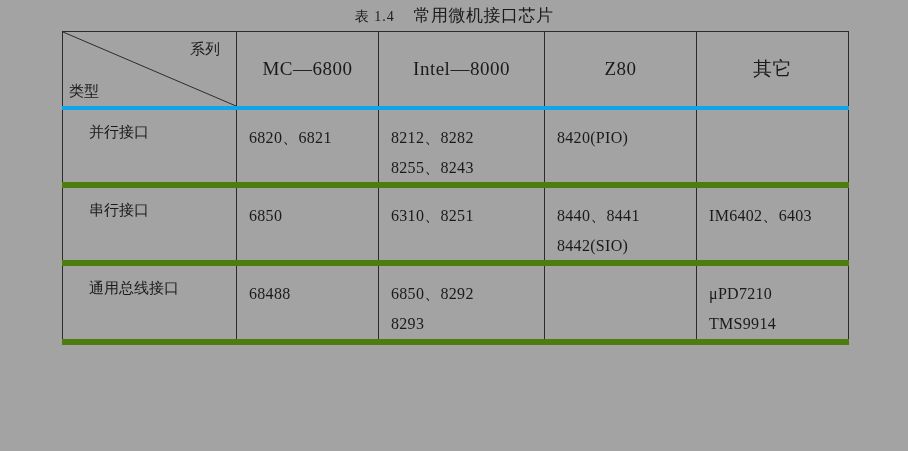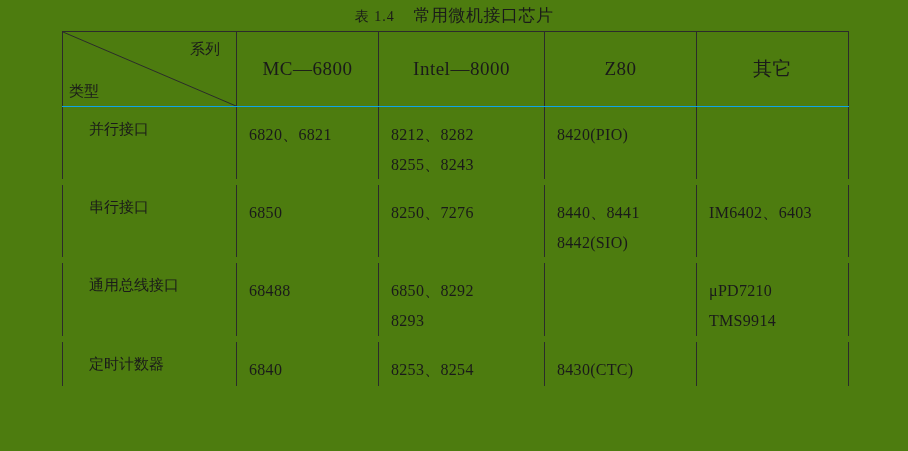--- a/index.html
+++ b/index.html
@@ -11,21 +11,21 @@
     width: 908px;
     height: 451px;
     overflow: hidden;
     font-family: "Liberation Serif", "DejaVu Serif", serif;
     color: #1a1a1a;
   }
   .page {
     position: relative;
     width: 908px;
     height: 451px;
-    background: #4d7c0f;
+    background: #a3a3a3;
   }
   .caption {
     position: absolute;
     top: 4px;
     left: 0;
     width: 908px;
     text-align: center;
     font-size: 17px;
     letter-spacing: 0.5px;
   }
@@ -57,21 +57,21 @@
 
   table.main td, table.main th {
     border-left: 1px solid #2b2b2b;
     border-right: 1px solid #2b2b2b;
     padding: 0;
     vertical-align: top;
     font-weight: normal;
   }
   table.main tr.hdr th {
     border-top: 1px solid #2b2b2b;
-    border-bottom: 1px solid #0ea5e9;
+    border-bottom: 4px solid #0ea5e9;
     height: 74px;
   }
   table.main tr.body-row td {
     border-bottom: 6px solid #4d7c0f;
   }
   table.main tr.body-row.tall td { height: 66px; }
   table.main tr.body-row.short td { height: 44px; }
 
   .corner {
     position: relative;
@@ -197,21 +197,21 @@
             <div class="rowlabel">串行接口</div>
           </td>
           <td>
             <div class="cell">
               <span>6850</span>
               <span class="l2"></span>
             </div>
           </td>
           <td>
             <div class="cell">
-              <span>8250、7276</span>
+              <span>6310、8251</span>
               <span class="l2"></span>
             </div>
           </td>
           <td>
             <div class="cell">
               <span>8440、8441</span>
               <span class="l2">8442(SIO)</span>
             </div>
           </td>
           <td>
@@ -245,43 +245,18 @@
             </div>
           </td>
           <td>
             <div class="cell">
               <span>μPD7210</span>
               <span class="l2">TMS9914</span>
             </div>
           </td>
         </tr>
 
-        <tr class="body-row short">
-          <td>
-            <div class="rowlabel">定时计数器</div>
-          </td>
-          <td>
-            <div class="cell">
-              <span>6840</span>
-            </div>
-          </td>
-          <td>
-            <div class="cell">
-              <span>8253、8254</span>
-            </div>
-          </td>
-          <td>
-            <div class="cell">
-              <span>8430(CTC)</span>
-            </div>
-          </td>
-          <td>
-            <div class="cell">
-              <span></span>
-            </div>
-          </td>
-        </tr>
 
       </tbody>
     </table>
   </div>
 
 </div>
 
 </body></html>

